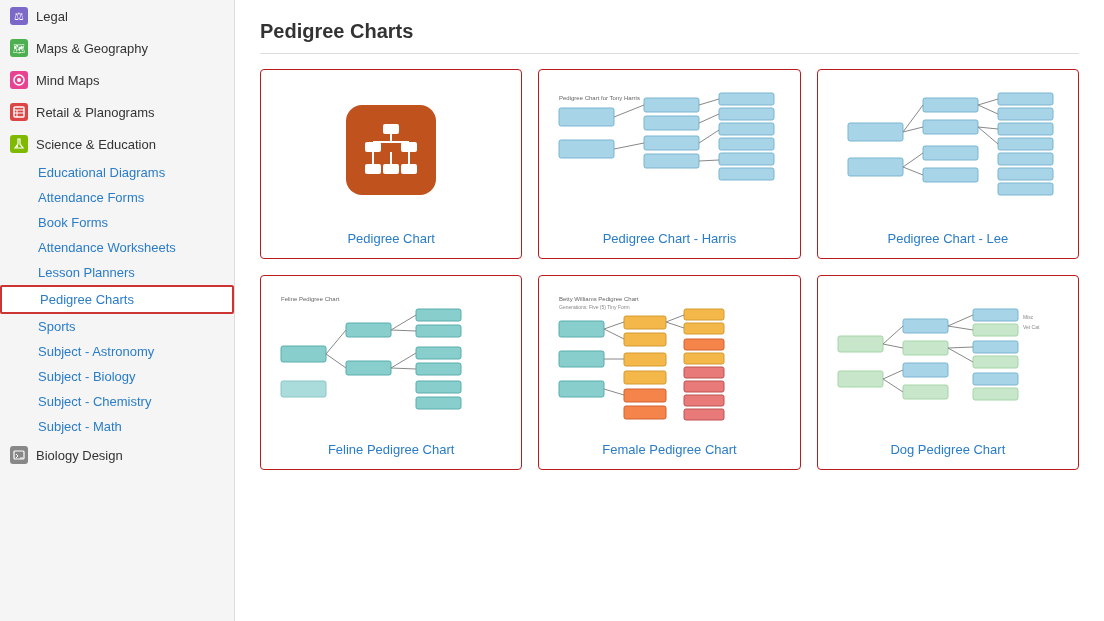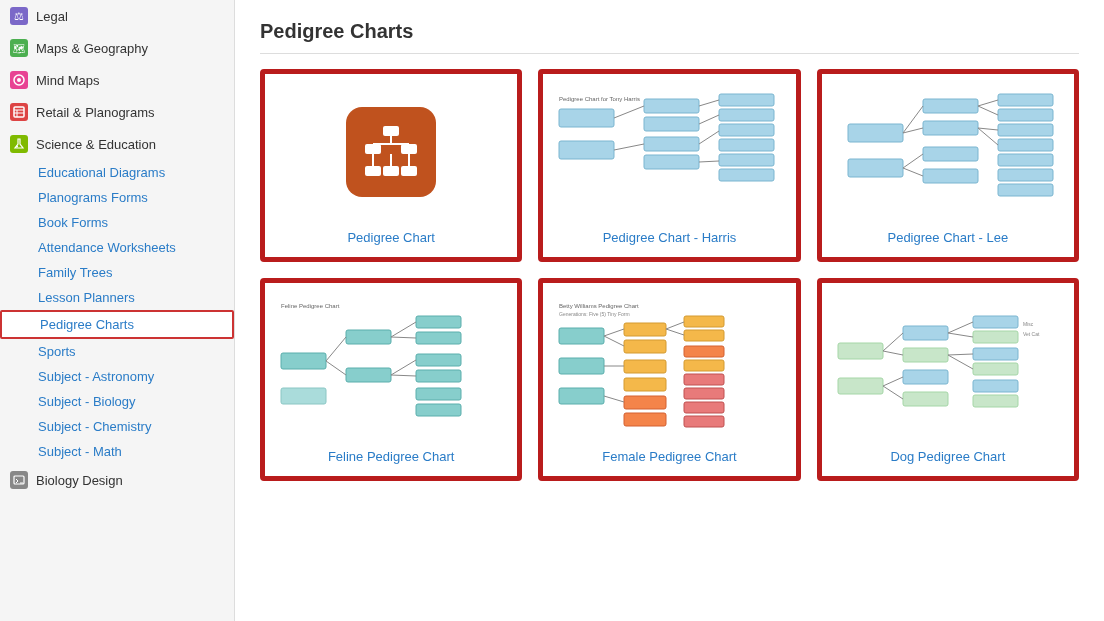--- a/index.html
+++ b/index.html
@@ -75,21 +75,21 @@
       border-bottom: 1px solid #ddd;
     }
 
     .grid {
       display: grid;
       grid-template-columns: repeat(3, 1fr);
       gap: 16px;
     }
 
     .card {
-      border: 5px solid #b91c1c;
+      border: 1px solid #b91c1c;
       border-radius: 4px;
       display: flex;
       flex-direction: column;
       align-items: center;
       justify-content: space-between;
       padding: 15px 10px 12px;
       cursor: pointer;
       background: #fff;
       min-height: 190px;
     }
@@ -181,30 +181,27 @@
         </svg>
     </div>
     <span>Science &amp; Education</span>
   </div>
 
   <div class="sub-items">
     <div class="sub-item">
       <span>Educational Diagrams</span>
     </div>
     <div class="sub-item">
-      <span>Planograms Forms</span>
+      <span>Attendance Forms</span>
     </div>
     <div class="sub-item">
       <span>Book Forms</span>
     </div>
     <div class="sub-item">
       <span>Attendance Worksheets</span>
-    </div>
-    <div class="sub-item">
-      <span>Family Trees</span>
     </div>
     <div class="sub-item">
       <span>Lesson Planners</span>
     </div>
     <div class="sub-item active">
       <span>Pedigree Charts</span>
     </div>
     <div class="sub-item">
       <span>Sports</span>
     </div>

